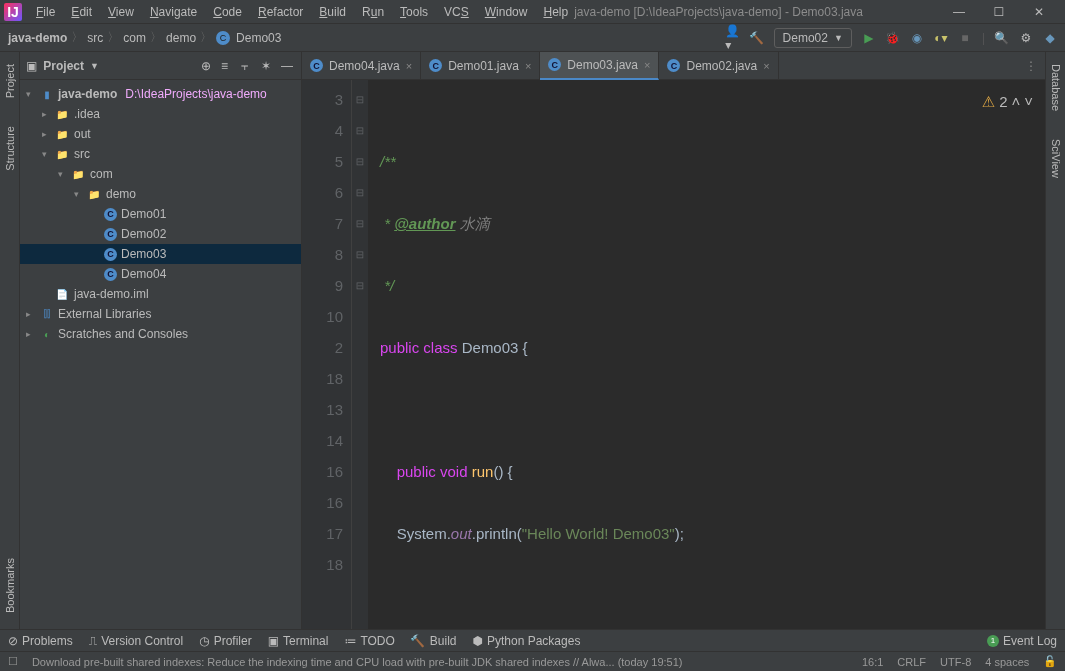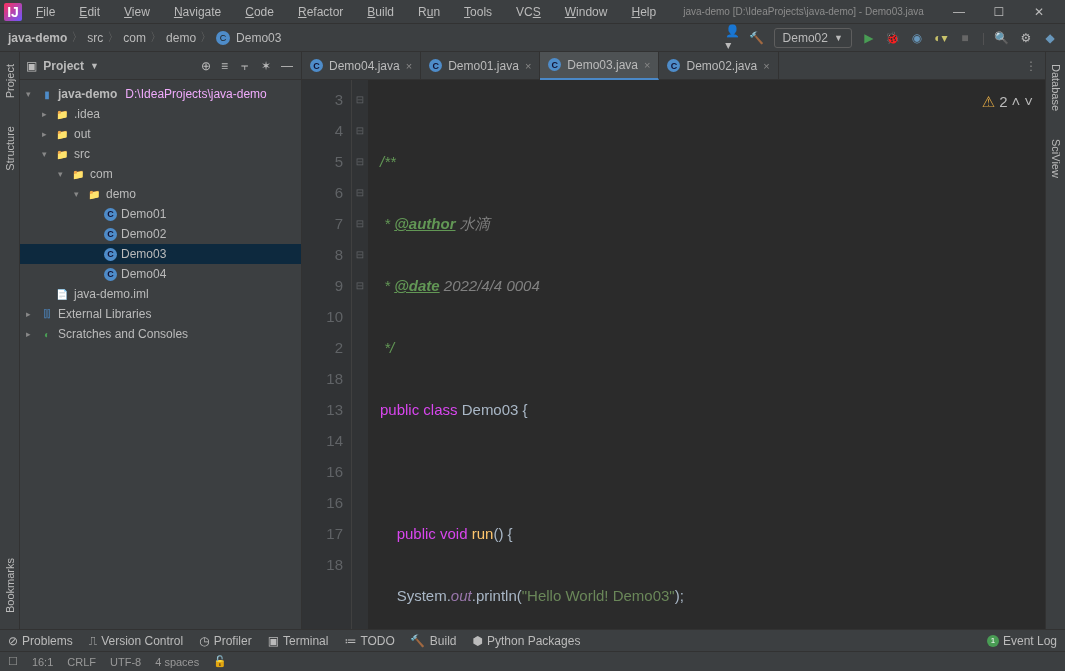--- a/index.html
+++ b/index.html
@@ -1,24 +1,24 @@
 <!DOCTYPE html>
 <html><head>
 <meta charset="utf-8">
 <style>
 * { margin: 0; padding: 0; box-sizing: border-box; font-family: "Segoe UI", Arial, sans-serif; }
 body { background: #3c3f41; color: #bbbbbb; font-size: 12px; width: 1065px; height: 671px; overflow: hidden; display: flex; flex-direction: column; }
 
 
 .titlebar { height: 24px; background: #3c3f41; display: flex; align-items: center; padding: 0 4px; border-bottom: 1px solid #323232; }
 .titlebar .logo { width: 18px; height: 18px; background: linear-gradient(135deg, #fe315d, #6b57ff); border-radius: 2px; display: flex; align-items: center; justify-content: center; font-size: 14px; color: #fff; font-weight: bold; margin-right: 8px; }
-.titlebar .menus { display: flex; gap: 12px; }
+.titlebar .menus { display: flex; gap: 4px; }
 .titlebar .menu-item { padding: 2px 6px; cursor: pointer; }
 .titlebar .menu-item u { text-decoration: underline; }
-.titlebar .title { flex: 1; text-align: center; color: #8c8c8c; font-size: 10px; }
+.titlebar .title { flex: 1; text-align: left; color: #8c8c8c; font-size: 12px; }
 .titlebar .win-controls { display: flex; gap: 12px; padding-right: 8px; }
 .titlebar .win-btn { width: 28px; text-align: center; color: #bbbbbb; }
 
 
 .navbar { height: 28px; background: #3c3f41; display: flex; align-items: center; padding: 0 8px; border-bottom: 1px solid #323232; }
 .breadcrumb { display: flex; align-items: center; gap: 4px; font-size: 12px; }
 .breadcrumb .crumb { color: #bbbbbb; }
 .breadcrumb .sep { color: #6e6e6e; }
 .breadcrumb .class-icon { width: 14px; height: 14px; background: #4e8cc9; border-radius: 50%; display: inline-flex; align-items: center; justify-content: center; font-size: 9px; color: #1e1e1e; margin-right: 2px; }
 .navbar .spacer { flex: 1; }
@@ -309,21 +309,20 @@
           <div></div>
           <div>⊟</div>
           <div></div>
           <div></div>
           <div></div>
       </div>
       <div class="code">
         <div class="warnings"><span class="warn-tri">⚠</span><span>2</span> <span>˄</span> <span>˅</span></div>
 <div class="line"><span class="doc">/**</span></div>
 <div class="line"><span class="doc"> * </span><span class="doctag">@author</span><span class="cmt"> 水滴</span></div>
-<div class="line"><span class="doc"> * </span><span class="doctag">@date</span><span class="cmt"> 2022/4/4 0004</span></div>
 <div class="line"><span class="doc"> </span><span class="doc">*/</span></div>
 <div class="line"><span class="kw">public </span><span class="kw">class </span><span class="cls">Demo03 {</span></div>
 <div class="line"></div>
 <div class="line">    <span class="kw">public </span><span class="kw">void </span><span class="fn">run</span><span>() {</span></div>
 <div class="line">    <span>System.</span><span class="fld">out</span><span>.println(</span><span class="str">"Hello World! Demo03"</span><span>);</span></div>
 
 
 
 
 
@@ -372,18 +371,19 @@
     </div>
   <div class="spacer"></div>
   <div class="btool">
       <span class="event-log-badge">1</span>
       <span>Event Log</span>
     </div>
 </div>
 
 <div class="statusbar">
   <span>☐</span>
+  <span class="msg">Download pre-built shared indexes: Reduce the indexing time and CPU load with pre-built JDK shared indexes // Alwa... (today 19:51)</span>
   <span>16:1</span>
   <span>CRLF</span>
   <span>UTF-8</span>
   <span>4 spaces</span>
   <span class="lock">🔓</span>
 </div>
 
 </body></html>

